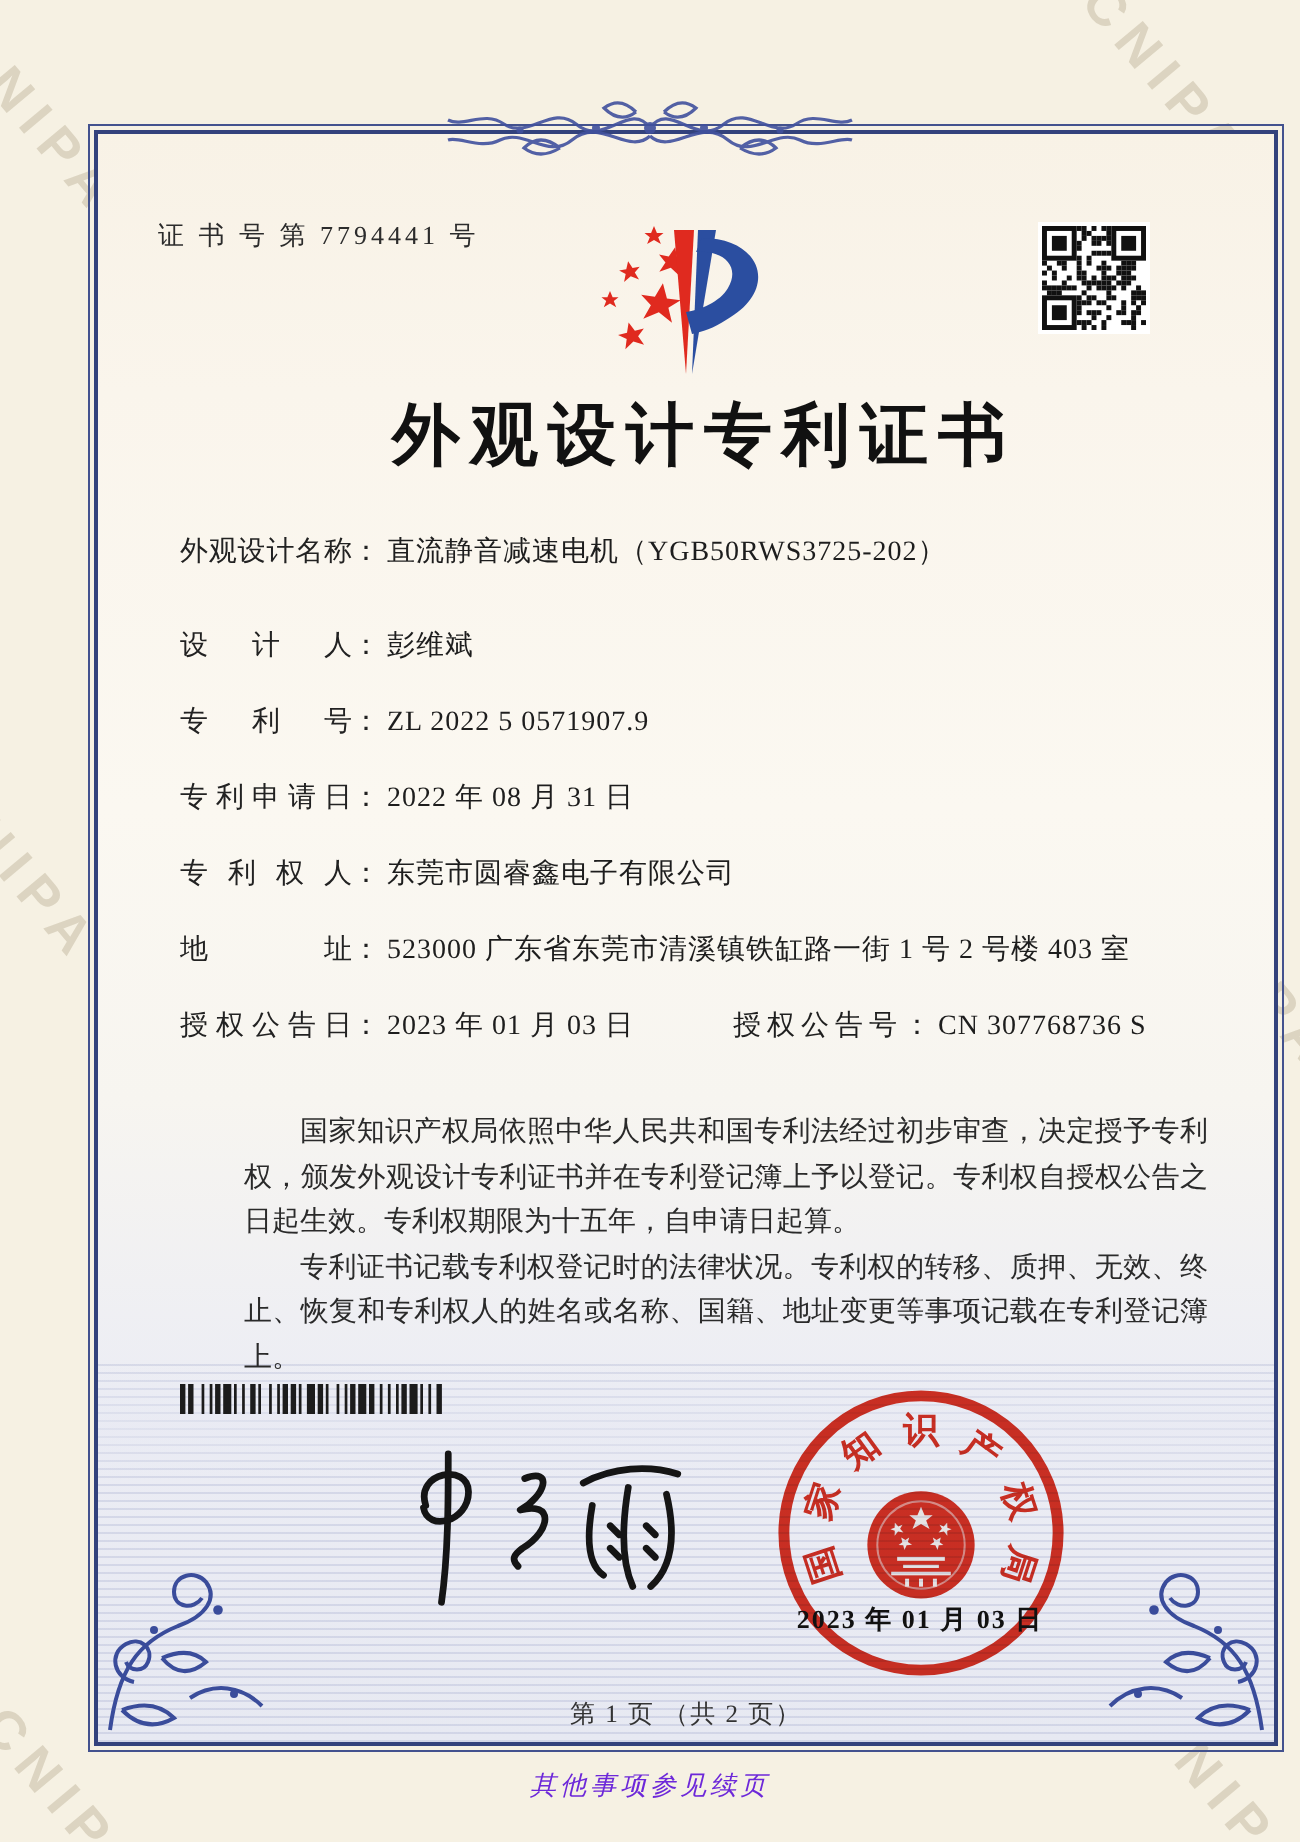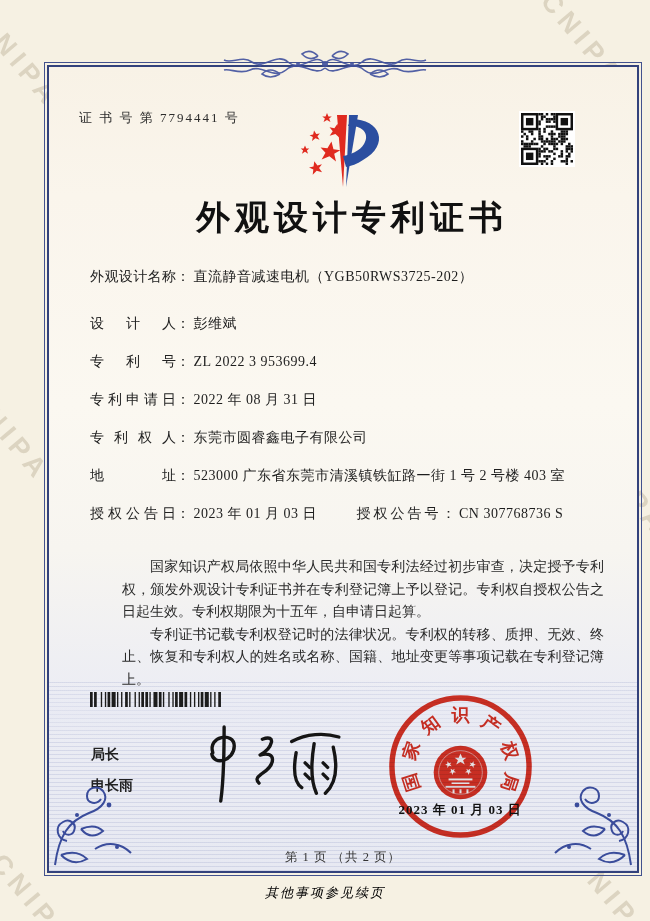--- a/index.html
+++ b/index.html
@@ -51,21 +51,21 @@
   
   .fields{position:absolute;left:41px;top:198px;width:486px;font-size:14px;}
   .frow{margin-bottom:15px;line-height:23px;white-space:nowrap;}
   .frow.gap{margin-bottom:24px;}
   .flabel{
     display:inline-block;width:86px;vertical-align:top;
     text-align:justify;text-align-last:justify;color:#222;
   }
   .fcolon{display:inline-block;color:#222;}
   .fvalue{color:#1d1d1d;letter-spacing:.5px;text-align:right;}
-  .grant-right{margin-left:36px;font-family:Liberation Serif, serif;}
+  .grant-right{margin-left:46px;font-family:Liberation Serif, serif;}
   
   .paras{
     position:absolute;left:41px;top:489px;width:482px;
     font-size:14px;line-height:22.5px;color:#2a2a2a;text-align:justify;margin-left:32px;
   }
   .paras p{margin:0;text-indent:2em;}
   
   .barcode{position:absolute;left:41px;top:625px;width:166px;height:15px;}
   .signer{
     position:absolute;left:42px;top:672px;
@@ -82,21 +82,21 @@
     position:absolute;left:0;right:0;top:782px;text-align:center;
     font-size:12.5px;color:#333;letter-spacing:1px;
   }
   .flourish{position:absolute;bottom:2px;width:86px;height:112px;pointer-events:none;}
   .flourish.left{left:2px;}
   .flourish.right{right:2px;transform:scaleX(-1);}
   
   .top-lace{position:absolute;left:50%;top:44px;transform:translateX(-50%);width:210px;height:40px;}
   .cont-note{
     position:absolute;left:0;right:0;top:884px;text-align:center;
-    font-size:13px;color:#000000;letter-spacing:2px;font-style:italic;
+    font-size:13px;color:#6d28d9;letter-spacing:2px;font-style:italic;
   }
 </style>
 </head>
 <body>
 
 <span class="wm margin" style="left:-6px;top:8px">CNIPA</span>
 <span class="wm margin" style="left:558px;top:-14px">CNIPA</span>
 <span class="wm margin" style="left:-16px;top:382px">CNIPA</span>
 <span class="wm margin" style="left:602px;top:436px">CNIPA</span>
 <span class="wm margin" style="left:8px;top:848px">CNIPA</span>
@@ -285,21 +285,21 @@
       <div class="frow gap">
         <span class="flabel">外观设计名称</span><span class="fcolon">：</span>
         <span class="fvalue">直流静音减速电机（YGB50RWS3725-202）</span>
       </div>
       <div class="frow">
         <span class="flabel">设计人</span><span class="fcolon">：</span>
         <span class="fvalue">彭维斌</span>
       </div>
       <div class="frow">
         <span class="flabel">专利号</span><span class="fcolon">：</span>
-        <span class="fvalue">ZL 2022 3 953699.4</span>
+        <span class="fvalue">ZL 2022 5 0571907.9</span>
       </div>
       <div class="frow">
         <span class="flabel">专利申请日</span><span class="fcolon">：</span>
         <span class="fvalue">2022 年 08 月 31 日</span>
       </div>
       <div class="frow">
         <span class="flabel">专利权人</span><span class="fcolon">：</span>
         <span class="fvalue">东莞市圆睿鑫电子有限公司</span>
       </div>
       <div class="frow">
@@ -348,24 +348,20 @@
         <rect x="99.90" y="0" width="1.35" height="15" fill="#1c1c1c"></rect>
         <rect x="103.95" y="0" width="1.35" height="15" fill="#1c1c1c"></rect>
         <rect x="108.00" y="0" width="1.35" height="15" fill="#1c1c1c"></rect>
         <rect x="110.70" y="0" width="2.70" height="15" fill="#1c1c1c"></rect>
         <rect x="114.75" y="0" width="4.05" height="15" fill="#1c1c1c"></rect>
         <rect x="120.15" y="0" width="1.35" height="15" fill="#1c1c1c"></rect>
         <rect x="124.20" y="0" width="1.35" height="15" fill="#1c1c1c"></rect>
         <rect x="128.25" y="0" width="2.70" height="15" fill="#1c1c1c"></rect>
       </svg>
 
-    <div class="signer">
-      <div>局长</div>
-      <div>申长雨</div>
-    </div>
 
     <svg class="signature" viewBox="0 0 150 80">
       <g fill="none" stroke="#151515" stroke-width="3" stroke-linecap="round" stroke-linejoin="round">
         <path d="M18,30 C13,15 37,11 37,24 C37,37 19,42 17,31"></path>
         <path d="M28,7 C28,28 28,52 25,73"></path>
         <path d="M62,18 C75,13 71,26 60,32 C75,28 74,41 61,49 C57,52 56,54 59,57"></path>
         <path d="M88,20 C101,13 117,12 130,16"></path>
         <path d="M108,22 C105,40 105,55 110,66"></path>
         <path d="M92,30 C89,47 91,57 97,61"></path>
         <path d="M125,25 C129,42 128,57 118,66"></path>

